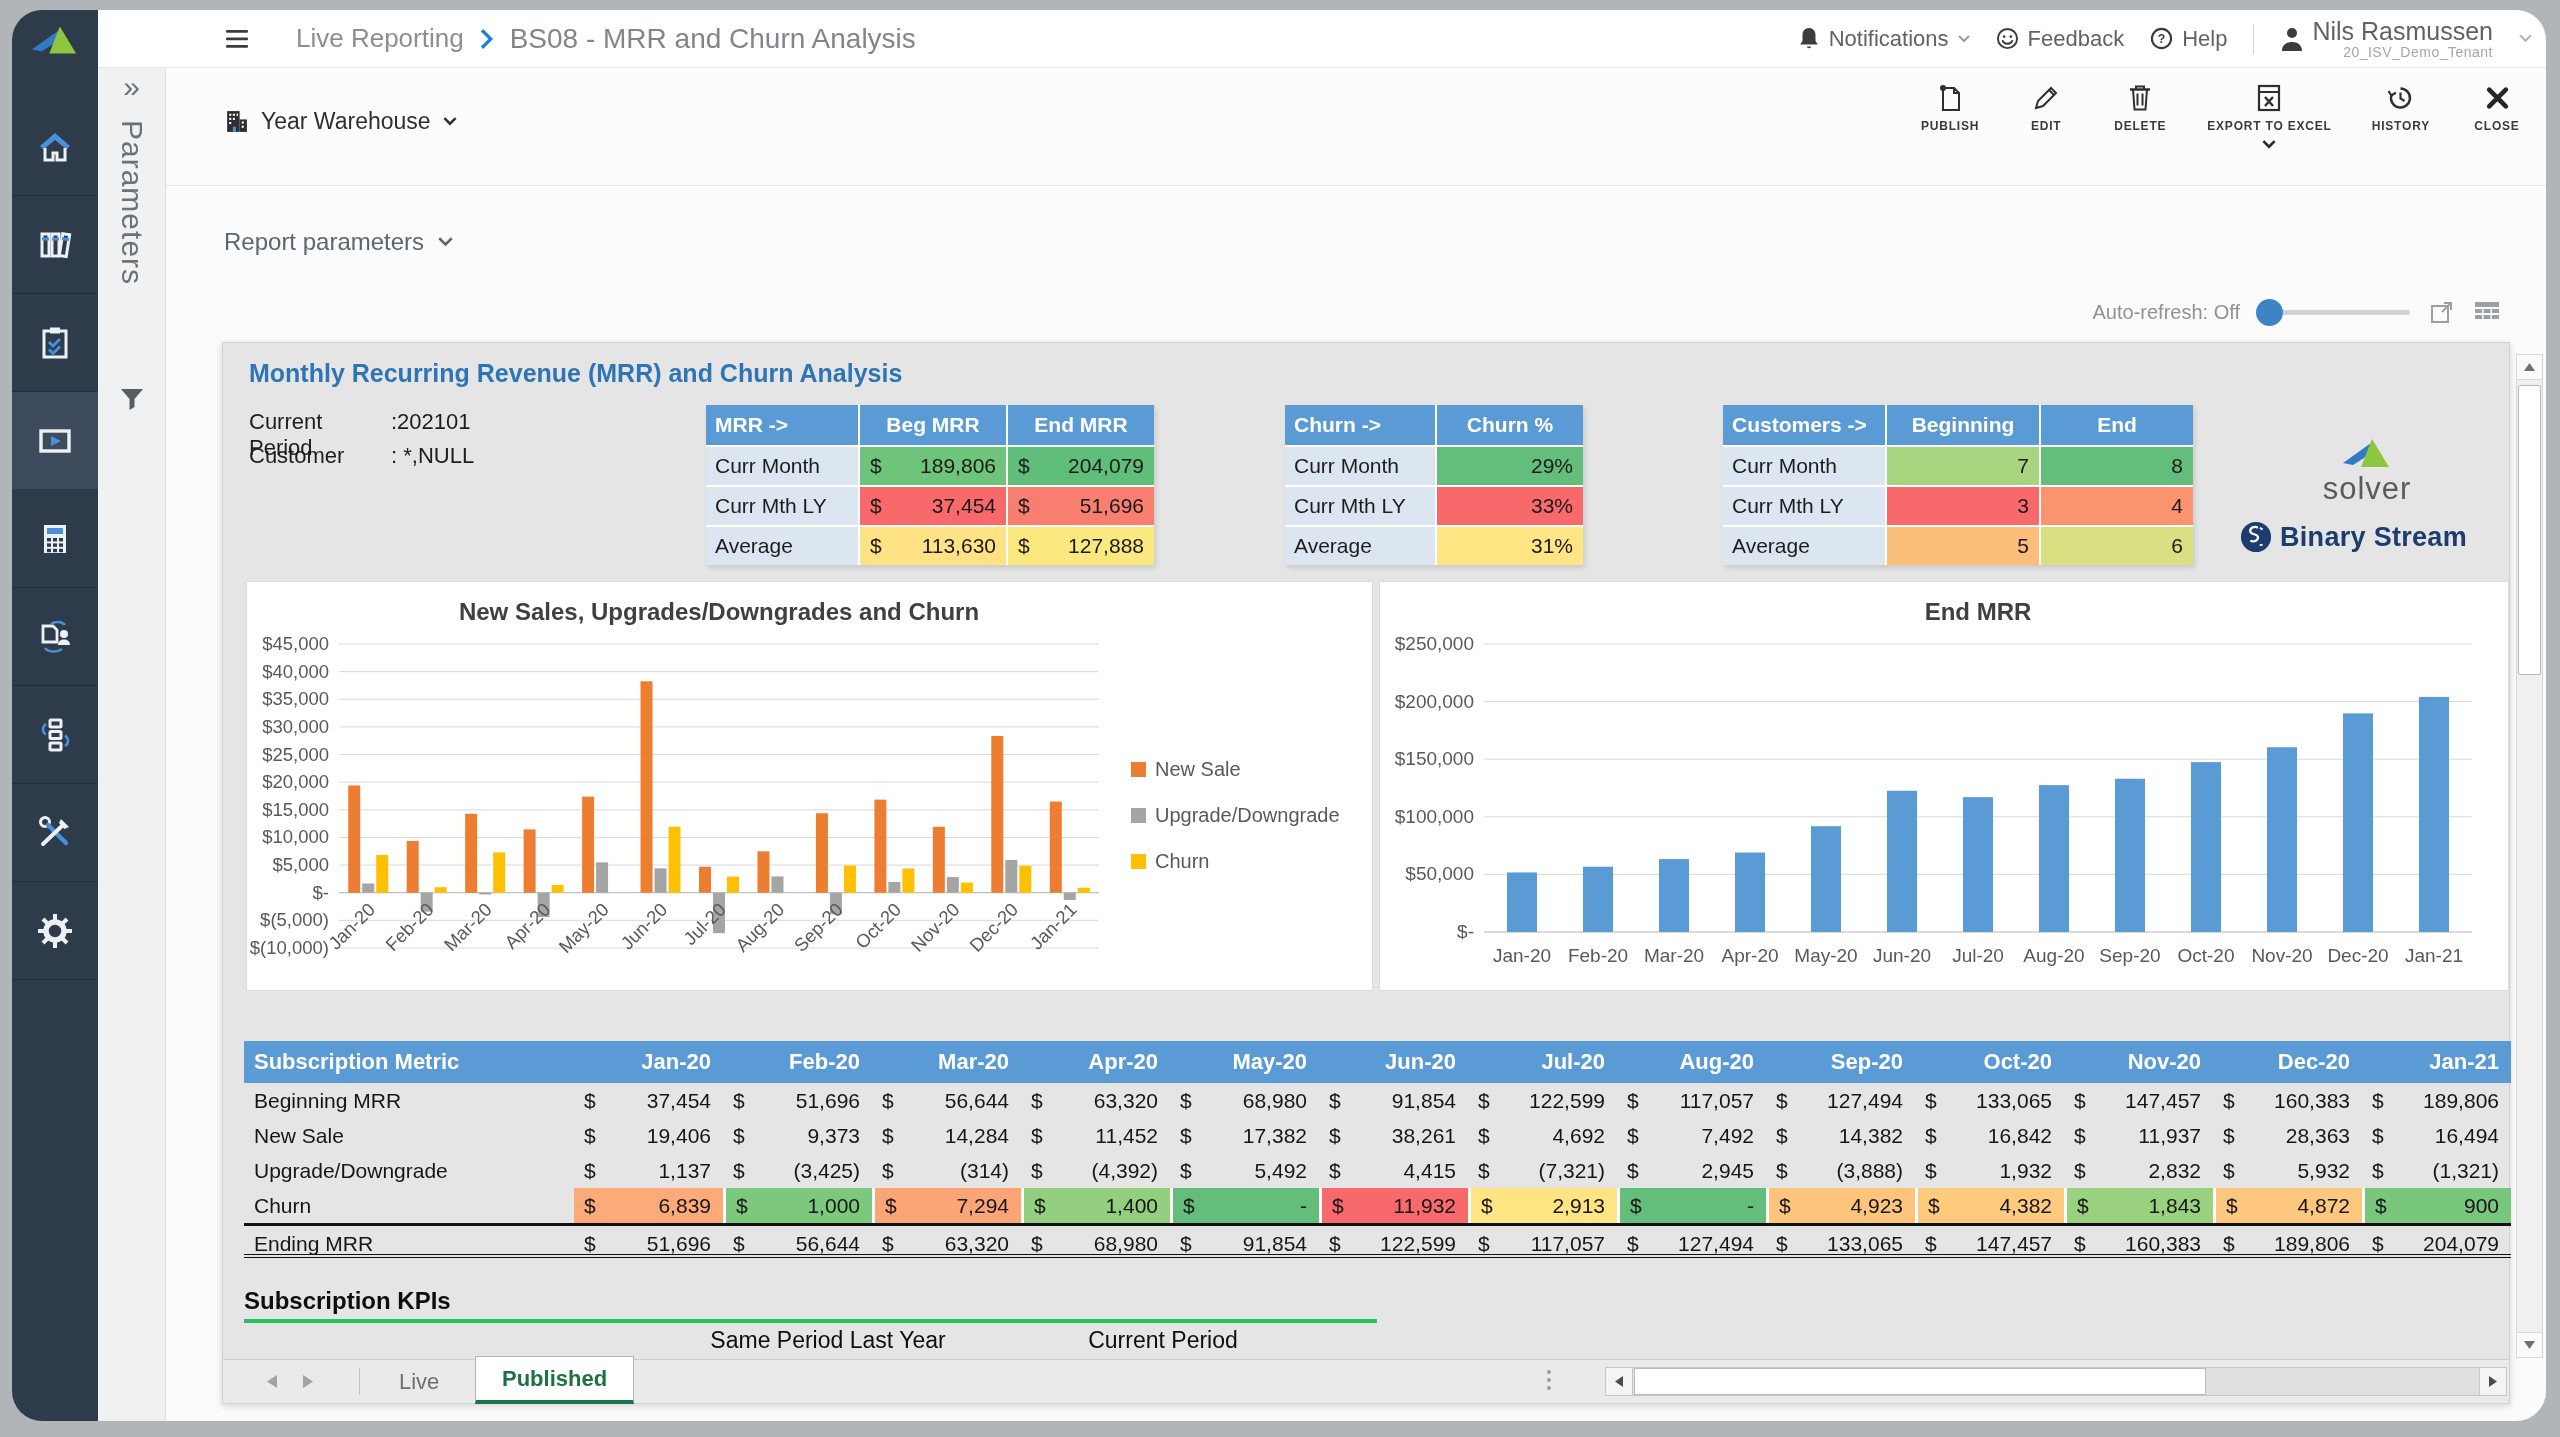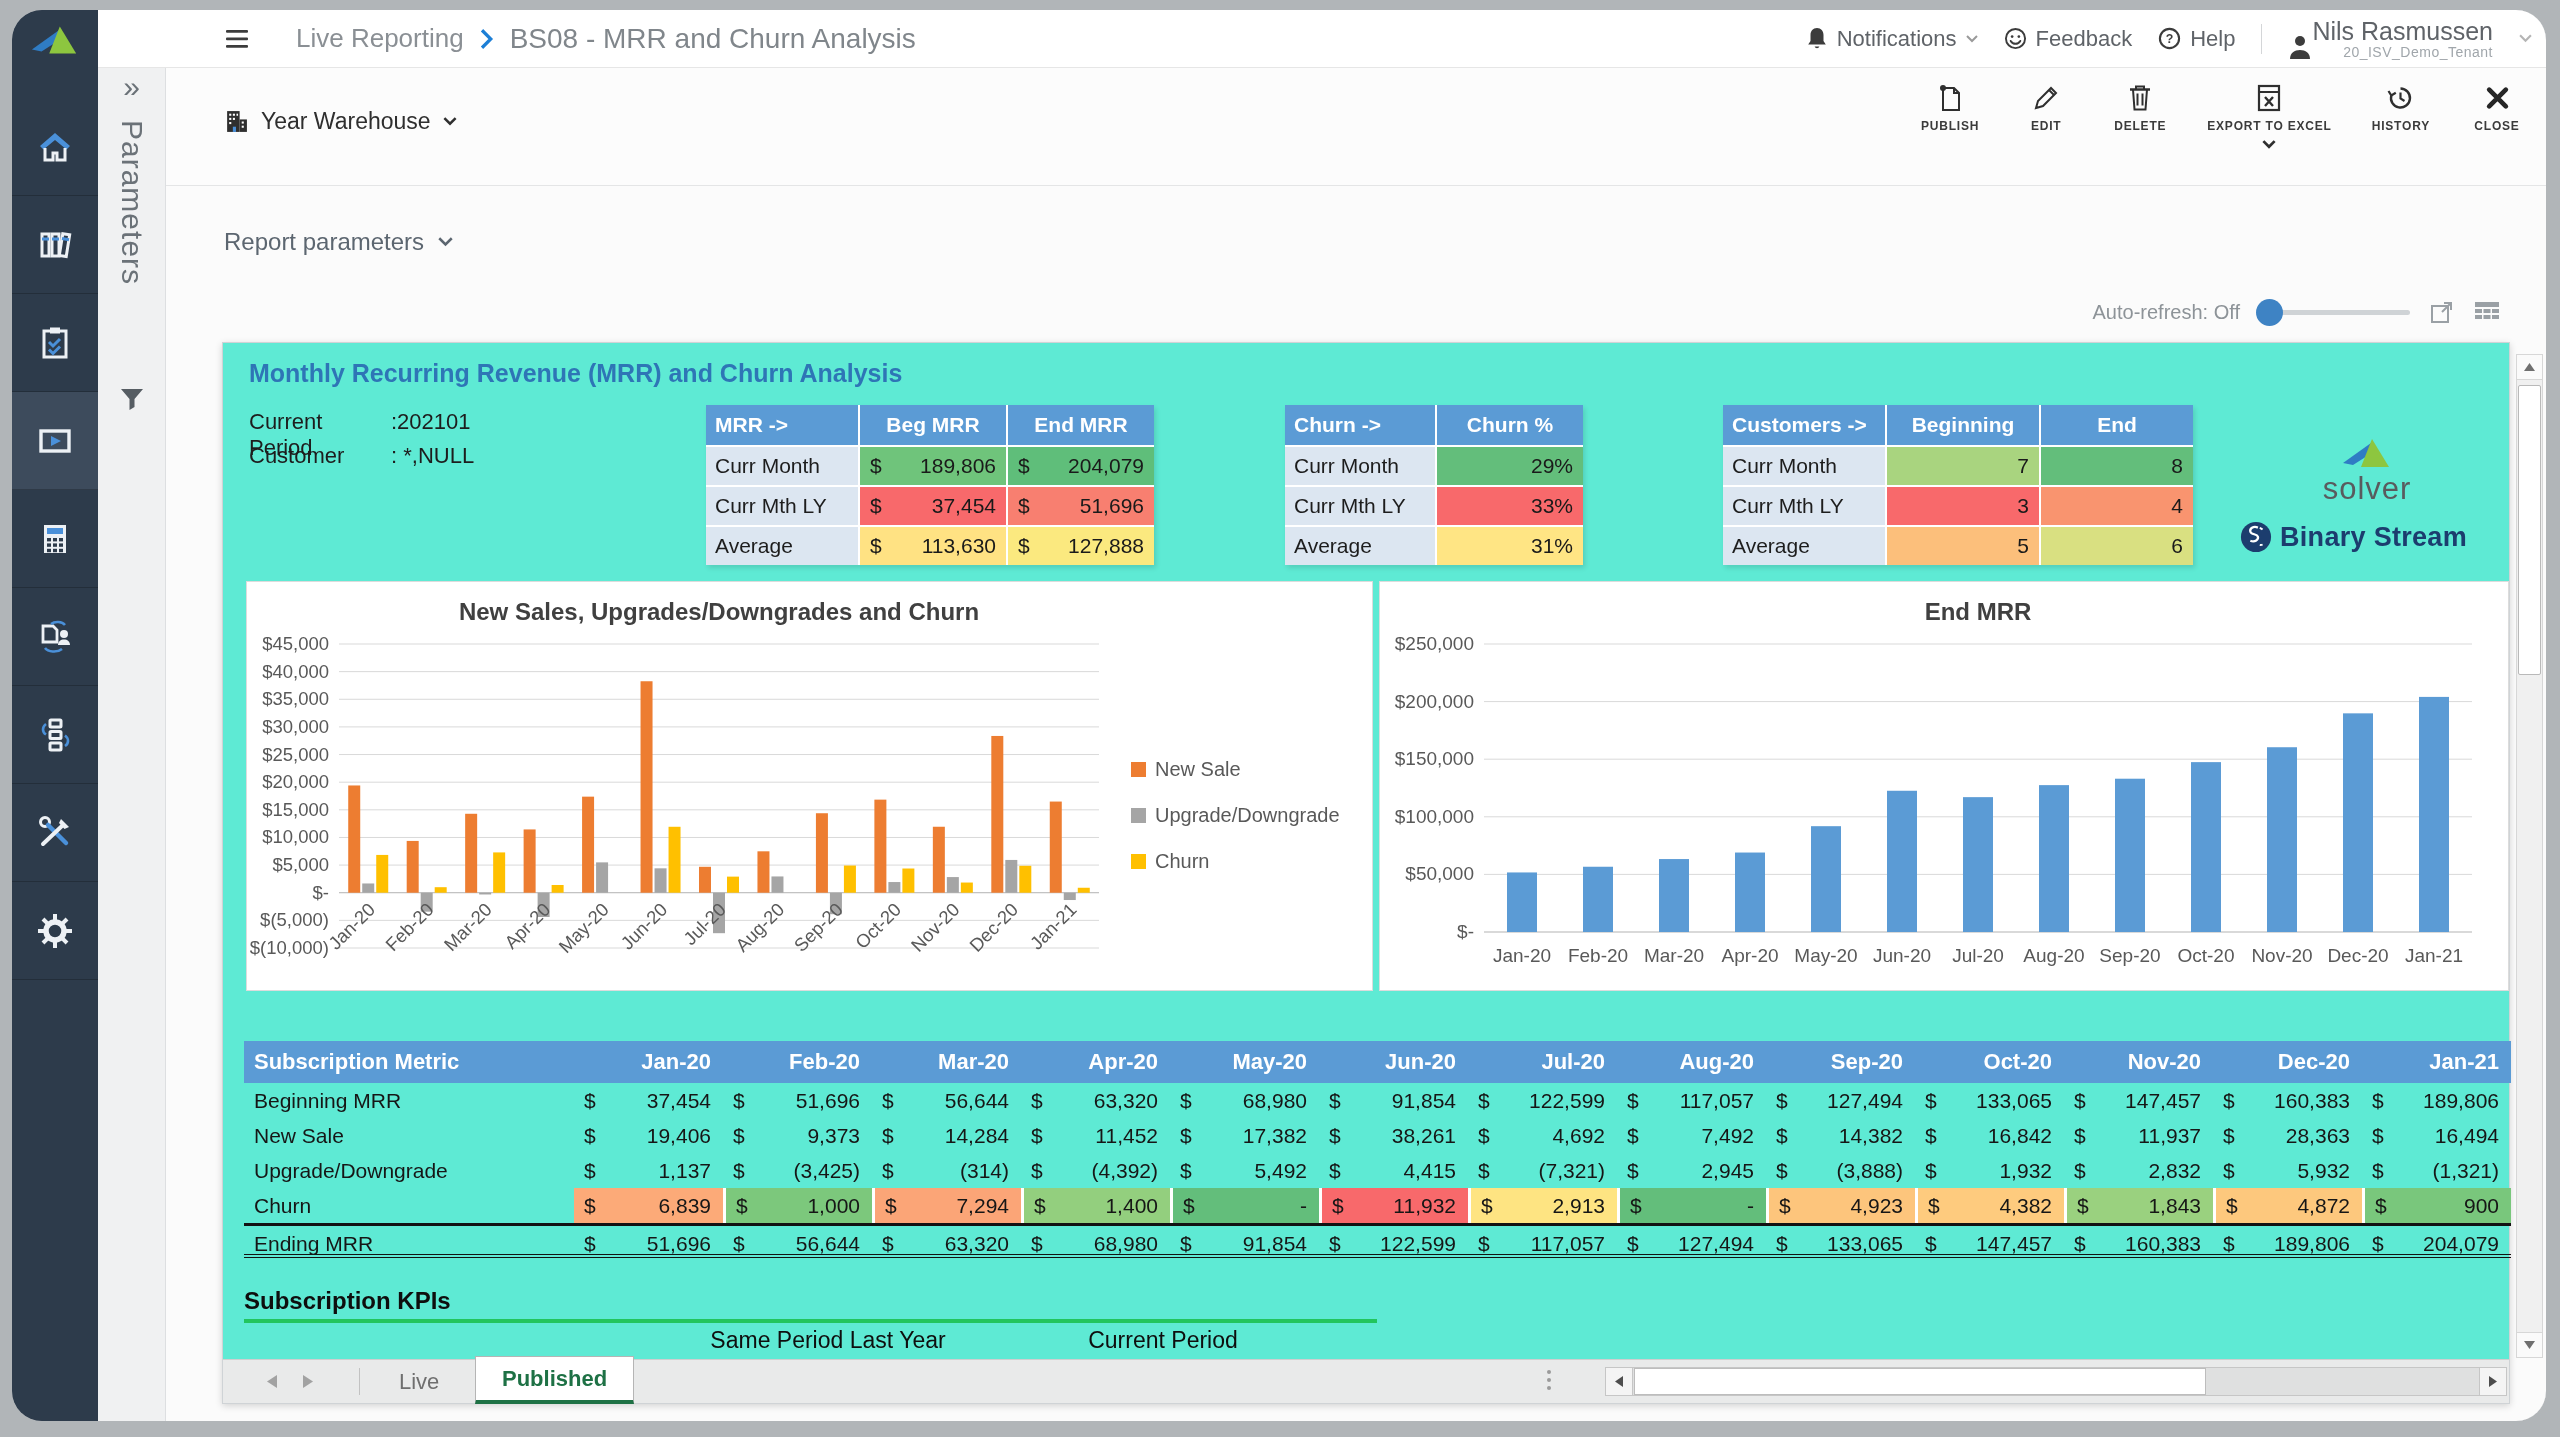--- a/index.html
+++ b/index.html
@@ -11,21 +11,21 @@
 
   
   .topbar { position:absolute; left:86px; top:0; right:0; height:58px; background:#fff;
             border-bottom:1px solid #e6e6e6; display:flex; align-items:center; padding:0 14px 0 128px; }
   .crumb { display:flex; align-items:center; gap:16px; }
   .crumb .sec { font-size:26px; color:#8a8f94; }
   .crumb .page { font-size:28px; color:#80868b; }
   .tb-right { margin-left:auto; display:flex; align-items:center; gap:26px; }
   .tb-item { display:flex; align-items:center; gap:9px; font-size:22px; color:#5f6368; }
   .tb-div { width:1px; height:30px; background:#d4d6d8; }
-  .userblk { display:flex; align-items:flex-end; }
+  .userblk { display:flex; align-items:center; gap:8px; }
   .userblk .nm { font-size:25px; color:#5f6368; text-align:right; line-height:26px; }
   .userblk .tn { font-size:14px; color:#a0a6ab; text-align:right; letter-spacing:.5px; }
   .hamburger { margin-right:44px; display:flex; }
 
   
   .sidebar { position:absolute; left:0; top:0; width:86px; height:100%; background:#2d3b4b; }
   .logo-sq { height:58px; display:flex; align-items:center; justify-content:center; }
   .nav { position:absolute; top:88px; left:0; right:0; }
   .nav-item { height:98px; display:flex; align-items:center; justify-content:center;
               border-bottom:1px solid rgba(0,0,0,.22); cursor:pointer; }
@@ -51,21 +51,21 @@
   .tbtn .lbl { font-size:12px; color:#3b3b3b; letter-spacing:.8px; font-weight:bold; white-space:nowrap; }
   .rp-row { position:absolute; left:58px; top:160px; display:flex; align-items:center; gap:14px; cursor:pointer; }
   .rp-row .lbl { font-size:24px; color:#5c6670; }
   .ar-row { position:absolute; right:46px; top:232px; display:flex; align-items:center; gap:20px; }
   .ar-row .lbl { font-size:20px; color:#8d9398; }
   .slider { position:relative; width:150px; height:5px; background:#cfd3d6; border-radius:3px; }
   .slider .knob { position:absolute; left:-4px; top:-11px; width:27px; height:27px; border-radius:50%;
                   background:#3e83c4; cursor:pointer; }
 
   
-  .card { position:absolute; left:56px; top:274px; width:2288px; height:1062px; background:#5eead4;
+  .card { position:absolute; left:56px; top:274px; width:2288px; height:1062px; background:#e5e5e5;
           border:1px solid #cfd3d6; box-shadow:0 2px 7px rgba(0,0,0,.16); }
   .r-title { position:absolute; left:26px; top:16px; font-size:25px; font-weight:bold; color:#2e75b6; }
   .filt { position:absolute; left:26px; font-size:22px; color:#1d1d1d; display:flex; }
   .filt .fl { width:142px; display:inline-block; }
 
   .sumtbl { position:absolute; top:62px; display:grid; gap:2px; background:#fff;
             box-shadow:2px 3px 5px rgba(0,0,0,.12); }
   .sumtbl .sh { height:40px; line-height:40px; background:#5b9bd5; color:#fff; font-weight:bold;
                 font-size:21px; text-align:center; }
   .sumtbl .sh.first { text-align:left; padding-left:9px; }

